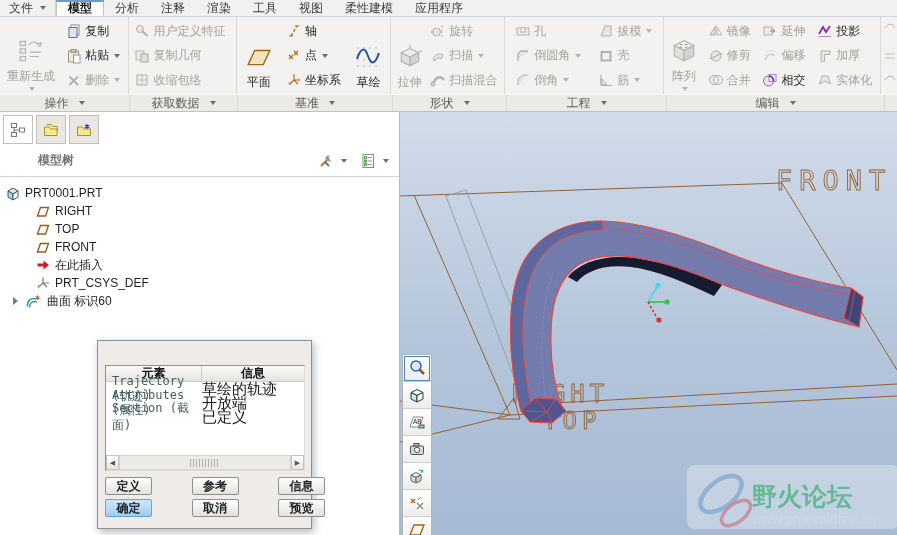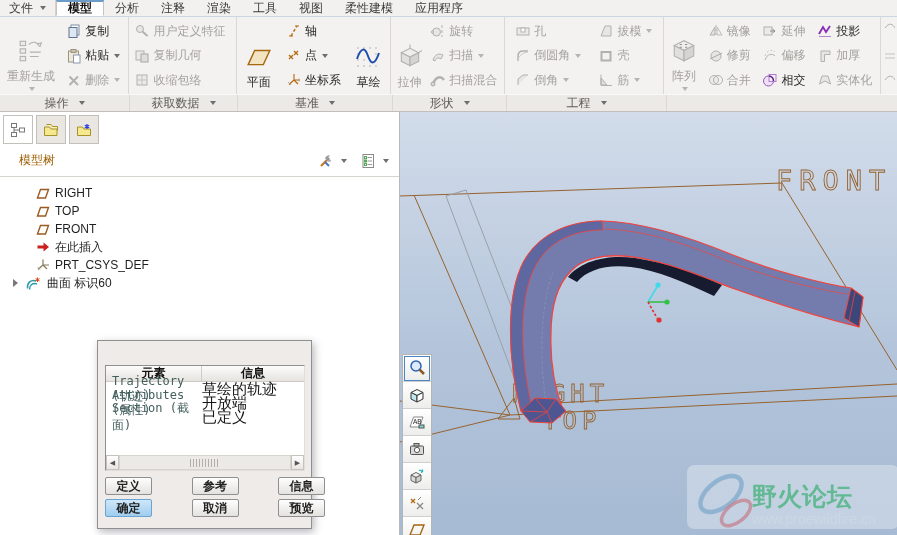--- a/index.html
+++ b/index.html
@@ -42,21 +42,21 @@
 
   
   .leftpanel{position:absolute;left:0;top:112px;width:400px;height:423px;background:#fff;
              border-right:1px solid #b9b9b9}
   .ttabs{position:absolute;left:3px;top:3px;display:flex;gap:3px}
   .ttab{width:30px;height:29px;background:#eae7e3;border:1px solid #c3c0bb;
         display:flex;align-items:center;justify-content:center}
   .ttab.active{background:#fff}
   .theader{position:absolute;left:0;top:33px;width:100%;height:32px;display:flex;align-items:center;
            padding:0 10px;border-bottom:1px solid #d7d4d0}
-  .ttitle{font-weight:normal;color:#a16207;margin-left:9px}
+  .ttitle{font-weight:bold;color:#737373;margin-left:28px}
   .hicons{margin-left:auto;display:flex;align-items:center;gap:5px}
   .tree{position:absolute;left:0;top:72px;width:100%}
   .trow{display:flex;align-items:center;height:18px;gap:5px;padding-left:36px;color:#1f1f1f}
   .trow.root{padding-left:6px}
   .trow.expand{padding-left:13px}
   .texp{width:0;height:0;border-left:5px solid #787878;border-top:4px solid transparent;
         border-bottom:4px solid transparent;margin-right:2px}
 
   
   .viewport{position:absolute;left:400px;top:112px;width:497px;height:423px;overflow:hidden}
@@ -431,20 +431,24 @@
         <span class="caret"></span>
     </div>
     <div class="glab" style="width:114px">
       <span>形状</span>
         <span class="caret"></span>
     </div>
     <div class="glab" style="width:160px">
       <span>工程</span>
         <span class="caret"></span>
     </div>
+    <div class="glab" style="width:218px">
+      <span>编辑</span>
+        <span class="caret"></span>
+    </div>
     <div class="glab" style="flex:1;border-right:none"></div>
   </div>
 
   <div class="leftpanel">
     <div class="ttabs">
       <div class="ttab active">
         <svg width="16" height="16" viewBox="0 0 16 16">
           <rect x="1.5" y="1.5" width="5" height="4" fill="#fff" stroke="#777"></rect>
           <rect x="1.5" y="10.5" width="5" height="4" fill="#fff" stroke="#777"></rect>
           <rect x="9.5" y="6" width="5" height="4" fill="#fff" stroke="#777"></rect>
@@ -478,20 +482,28 @@
           <rect x="3" y="1.5" width="10.5" height="13" fill="#fff" stroke="#8a8a8a"></rect>
           <rect x="4.5" y="3.5" width="2" height="2" fill="none" stroke="#55aa55"></rect>
           <rect x="4.5" y="7" width="2" height="2" fill="none" stroke="#55aa55"></rect>
           <rect x="4.5" y="10.5" width="2" height="2" fill="none" stroke="#55aa55"></rect>
           <path d="M7.5,4.5 h4.5 M7.5,8 h4.5 M7.5,11.5 h4.5" stroke="#999" fill="none"></path>
         </svg>
         <span class="caret"></span>
       </span>
     </div>
     <div class="tree">
+      <div class="trow root">
+        <svg width="14" height="15" viewBox="0 0 14 15">
+          <polygon points="2,5 7,2 12,5 7,8" fill="#cdeef0" stroke="#445566"></polygon>
+          <polygon points="2,5 7,8 7,14 2,11" fill="#9fdde2" stroke="#445566"></polygon>
+          <polygon points="7,8 12,5 12,11 7,14" fill="#ffffff" stroke="#445566"></polygon>
+        </svg>
+        <span>PRT0001.PRT</span>
+      </div>
       <div class="trow">
         <svg width="14" height="13" viewBox="0 0 14 13">
           <polygon points="1.5,11 4.5,2.5 12.5,2.5 9.5,11" fill="none" stroke="#9a5a20" stroke-width="1.4"></polygon>
         </svg>
         <span>RIGHT</span>
       </div>
       <div class="trow">
         <svg width="14" height="13" viewBox="0 0 14 13">
           <polygon points="1.5,11 4.5,2.5 12.5,2.5 9.5,11" fill="none" stroke="#9a5a20" stroke-width="1.4"></polygon>
         </svg>

